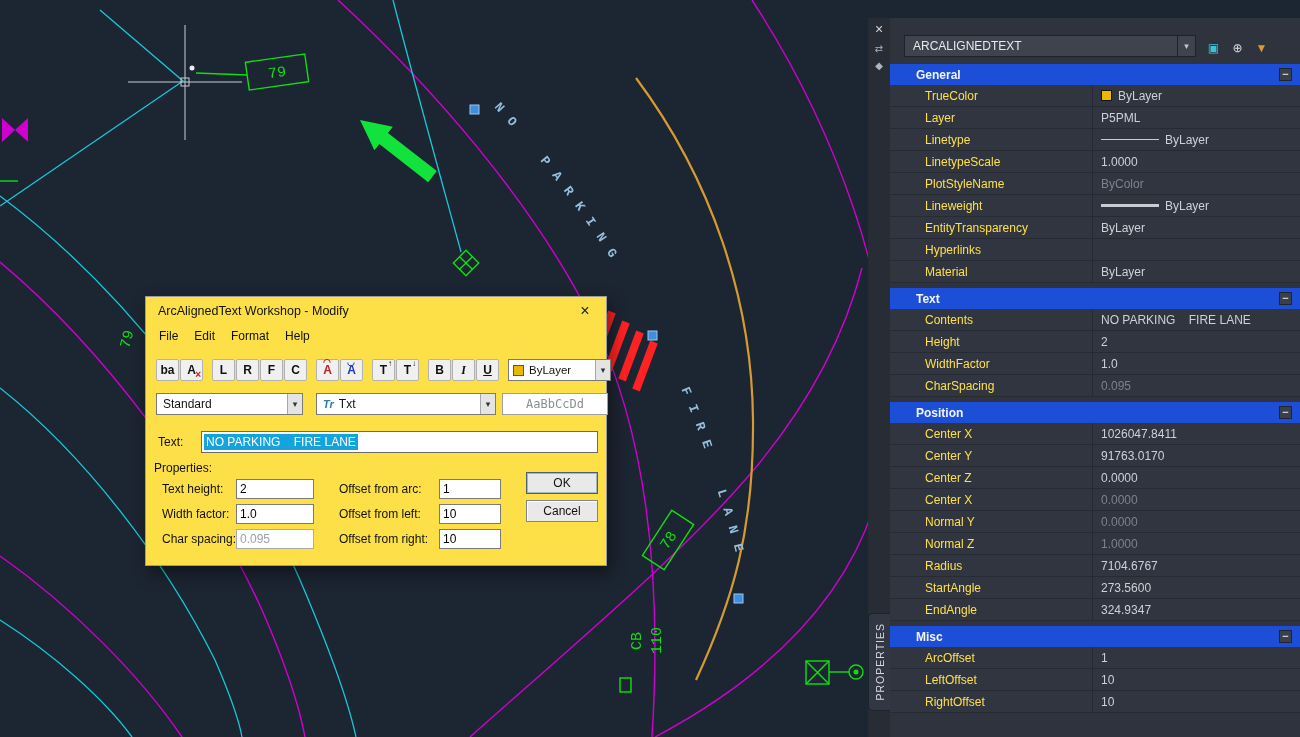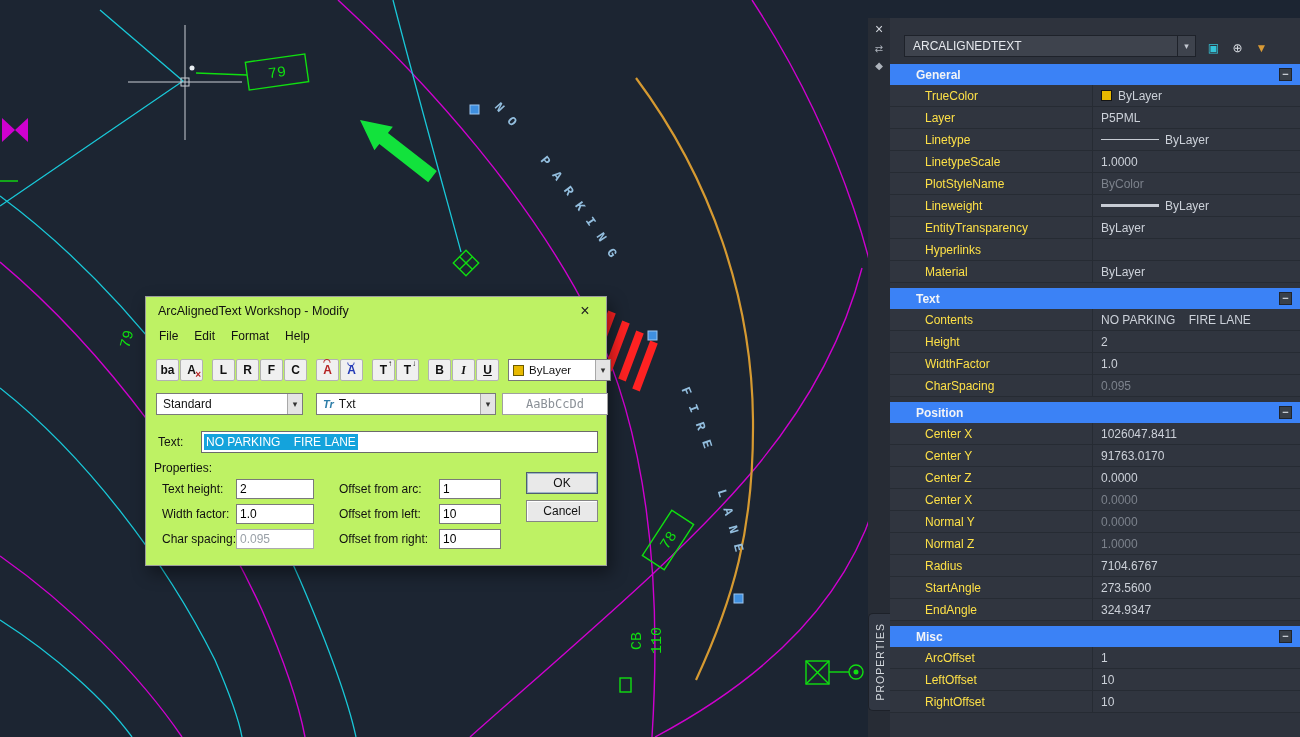--- a/index.html
+++ b/index.html
@@ -12,21 +12,21 @@
   .magf { fill: #cf00cf; stroke: none; }
   .cyn  { stroke: #19c8d8; fill: none; stroke-width: 1.3; }
   .org  { stroke: #d69a31; fill: none; stroke-width: 2.2; }
   .grn  { stroke: #10df10; fill: none; stroke-width: 1.4; }
   .grn text { fill: #10df10; stroke: none; font-size: 15px; font-family: "Liberation Mono", monospace; }
   .arctxt { fill: #93bede; font-family: "Liberation Mono", monospace; font-size: 13px; font-weight: bold;
             letter-spacing: 11px; word-spacing: 14px; }
   .xh { stroke: #c9ced4; stroke-width: 1; fill: none; }
 
   
-  .dialog { position: absolute; left: 145px; top: 296px; width: 462px; height: 270px; background: #bef264;
+  .dialog { position: absolute; left: 145px; top: 296px; width: 462px; height: 270px; background: #fde047;
             border: 1px solid #9b9b9b; box-shadow: 4px 7px 16px rgba(0,0,0,.45); z-index: 10;
             font-size: 12px; color: #111; }
   .dlg-title { height: 28px; display: flex; align-items: center; justify-content: space-between; padding: 0 8px 0 12px; }
   .dlg-title .t { font-size: 12.5px; }
   .dlg-close { width: 26px; text-align: center; font-size: 16px; color: #222; }
   .dlg-menu { display: flex; gap: 2px; padding: 0 6px; height: 22px; align-items: center; }
   .dlg-menu span { padding: 2px 7px; }
   .toolbar { position: absolute; left: 10px; top: 62px; display: flex; align-items: center; }
   .tbtn { width: 23px; height: 22px; margin-right: 1px; background: #f0f0f0; border: 1px solid #b2b2b2;
           border-radius: 2px; display: flex; align-items: center; justify-content: center;
@@ -99,21 +99,21 @@
   .pal-combo .arrow { width: 18px; height: 100%; display: flex; align-items: center; justify-content: center;
                       color: #c3c8d0; border-left: 1px solid #1e222a; font-size: 9px; }
   .pal-icons { display: flex; gap: 5px; margin-left: 8px; }
   .pal-icon { width: 19px; height: 19px; display: flex; align-items: center; justify-content: center;
               font-size: 12px; }
   .pickadd { color: #35c4d8; }
   .selobj  { color: #d8dce2; }
   .qsel    { color: #d89a35; }
   .sections { flex: 1; overflow: hidden; }
   .sec { margin-bottom: 5px; }
-  .sec-h { height: 21px; background: #3b82f6; display: flex; align-items: center;
+  .sec-h { height: 21px; background: #1d4ed8; display: flex; align-items: center;
            justify-content: space-between; padding: 0 8px 0 26px; color: #f2f4f7; font-weight: bold;
            font-size: 12px; }
   .collapse { width: 13px; height: 13px; background: #394049; border: 1px solid #20242b; color: #cdd2d9;
               font-size: 11px; line-height: 11px; text-align: center; }
   .prow { height: 22px; display: flex; border-bottom: 1px solid #262b33; background: #30353f;
           font-size: 12px; }
   .pname { width: 203px; padding-left: 35px; display: flex; align-items: center; color: #fde047;
            border-right: 1px solid #262b33; overflow: hidden; white-space: nowrap; }
   .pval { flex: 1; padding-left: 8px; display: flex; align-items: center; color: #ccd1d9; gap: 6px;
           white-space: pre; overflow: hidden; }

